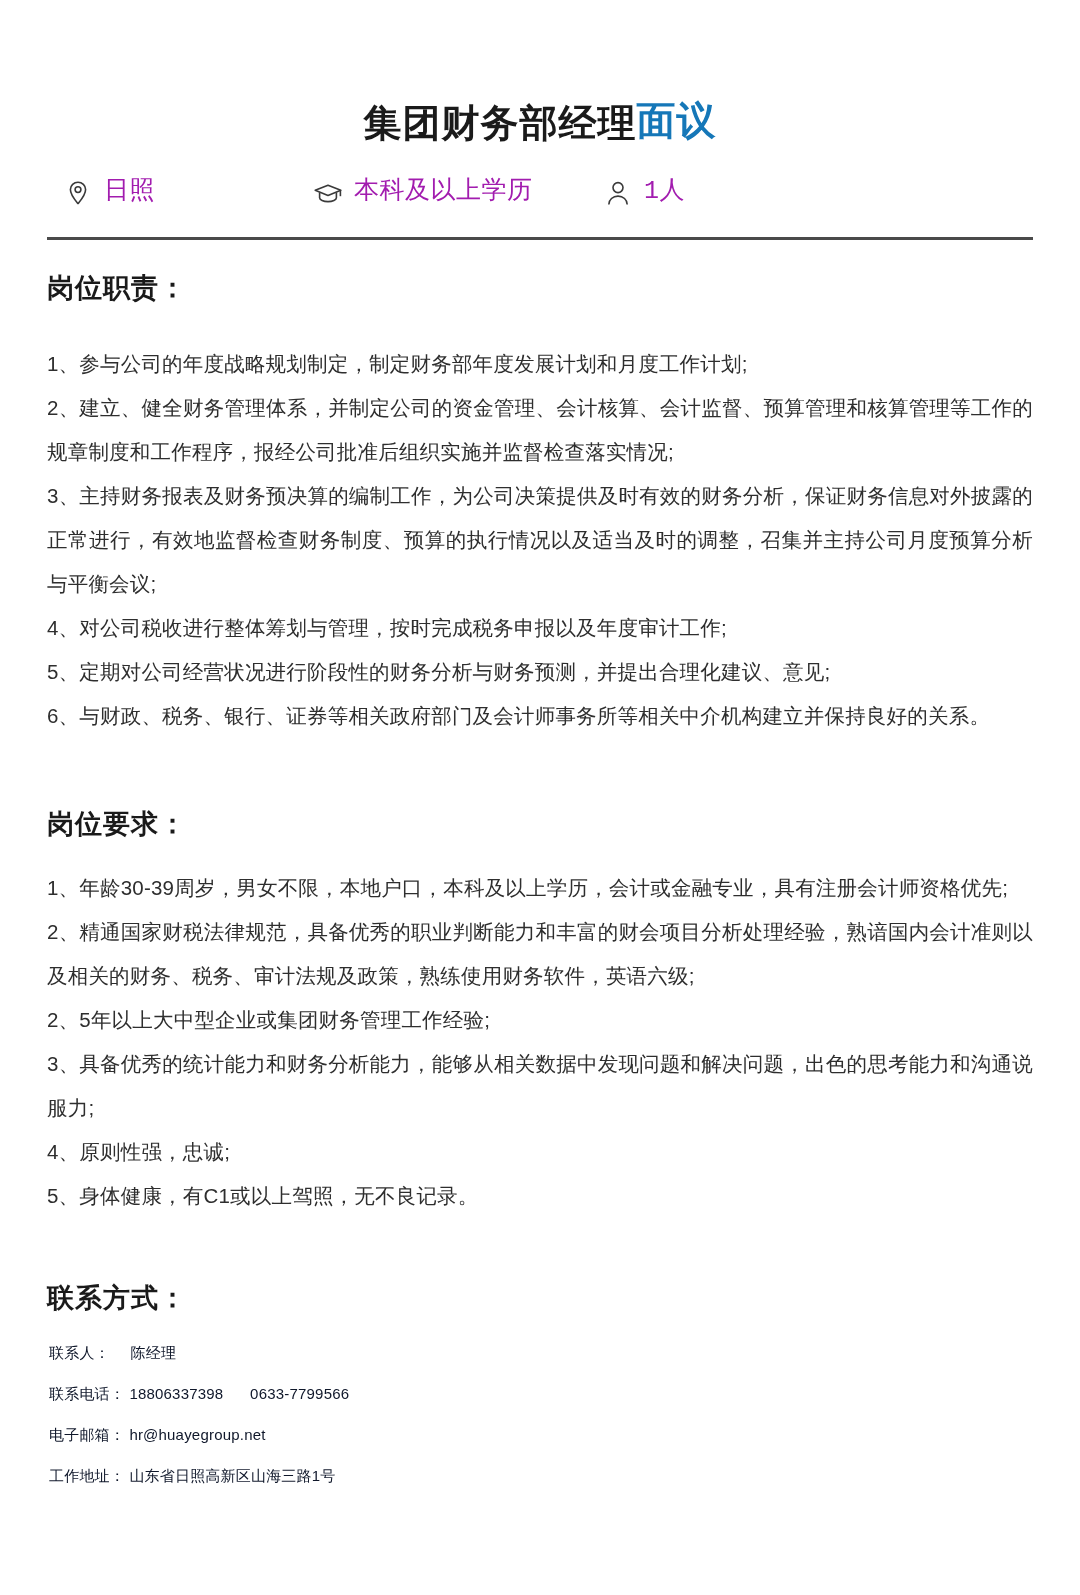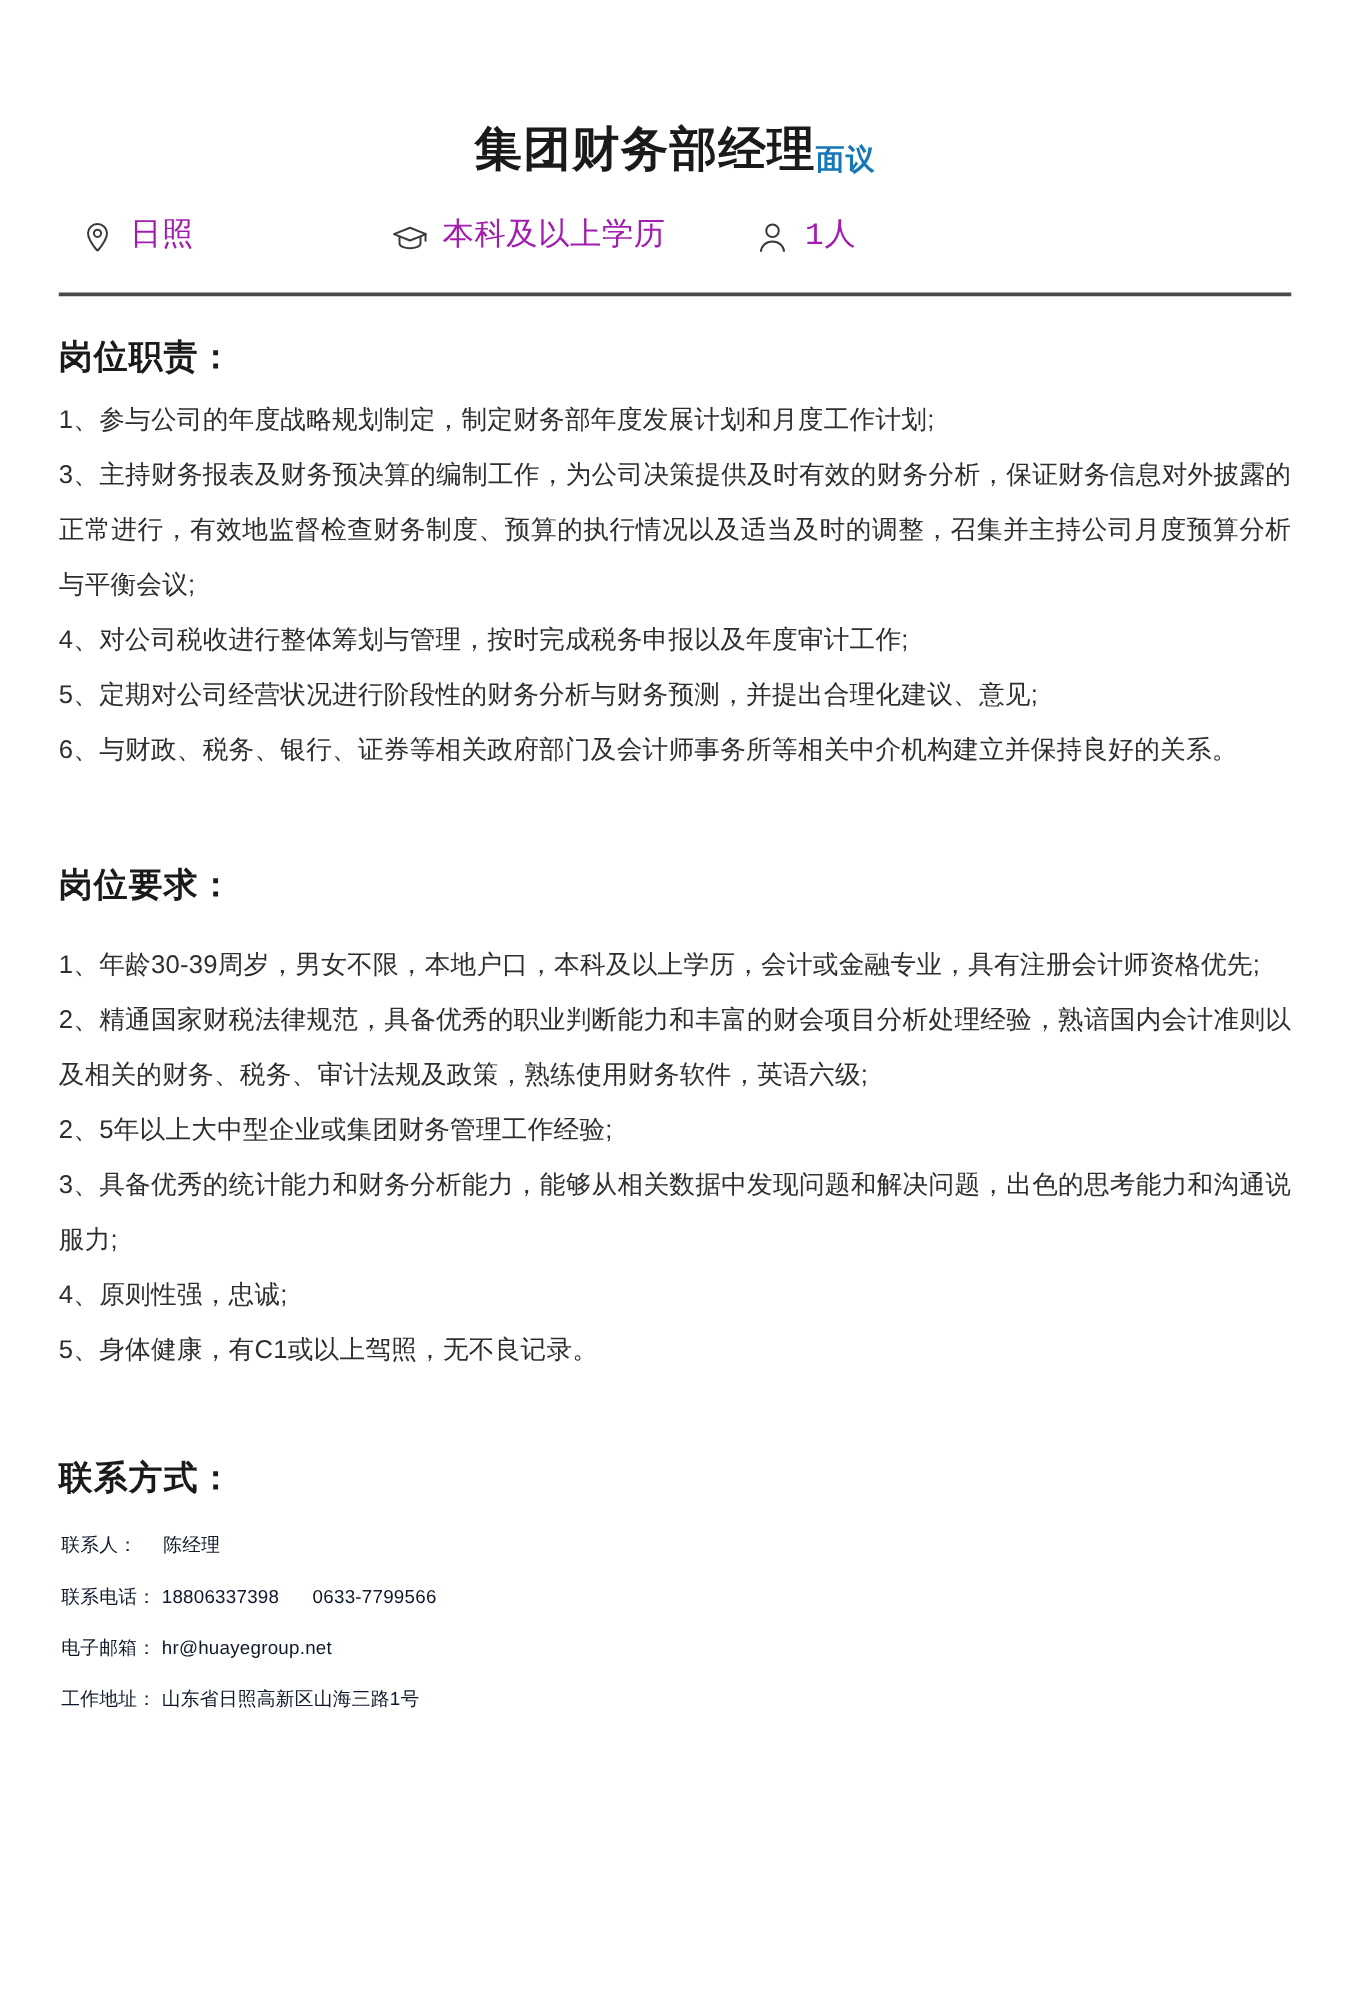--- a/index.html
+++ b/index.html
@@ -48,21 +48,21 @@
 
   .job-title {
     font-size: 38px;
     font-weight: 700;
     letter-spacing: 1px;
     color: #1a1a1a;
     line-height: 1.1;
   }
 
   .salary {
-    font-size: 23px;
+    font-size: 39px;
     font-weight: 700;
     letter-spacing: 1px;
     color: #1577b8;
     line-height: 1.1;
     padding-bottom: 2px;
   }
 
   
   .meta-row {
     display: flex;
@@ -111,21 +111,21 @@
   }
 
   
   .section { margin-top: 30px; }
 
   .section-heading {
     font-size: 27px;
     font-weight: 700;
     letter-spacing: 1px;
     color: #1a1a1a;
-    margin-bottom: 11px;
+    margin-bottom: 36px;
   }
 
   .para {
     font-size: 20.5px;
     line-height: 44px;
     color: #2e2e2e;
     letter-spacing: 0.2px;
     text-align: justify;
     text-justify: inter-ideograph;
   }
@@ -197,20 +197,21 @@
 
     </div>
 
     <div class="divider"></div>
   </div>
 
   <div class="section responsibilities">
     <div class="section-heading">岗位职责：</div>
 
     <p class="para">1、参与公司的年度战略规划制定，制定财务部年度发展计划和月度工作计划;</p>
+    <p class="para">2、建立、健全财务管理体系，并制定公司的资金管理、会计核算、会计监督、预算管理和核算管理等工作的规章制度和工作程序，报经公司批准后组织实施并监督检查落实情况;</p>
     <p class="para">3、主持财务报表及财务预决算的编制工作，为公司决策提供及时有效的财务分析，保证财务信息对外披露的正常进行，有效地监督检查财务制度、预算的执行情况以及适当及时的调整，召集并主持公司月度预算分析与平衡会议;</p>
     <p class="para">4、对公司税收进行整体筹划与管理，按时完成税务申报以及年度审计工作;</p>
     <p class="para">5、定期对公司经营状况进行阶段性的财务分析与财务预测，并提出合理化建议、意见;</p>
     <p class="para">6、与财政、税务、银行、证券等相关政府部门及会计师事务所等相关中介机构建立并保持良好的关系。</p>
   </div>
 
   <div class="section requirements">
     <div class="section-heading">岗位要求：</div>
 
     <p class="para">1、年龄30-39周岁，男女不限，本地户口，本科及以上学历，会计或金融专业，具有注册会计师资格优先;</p>

